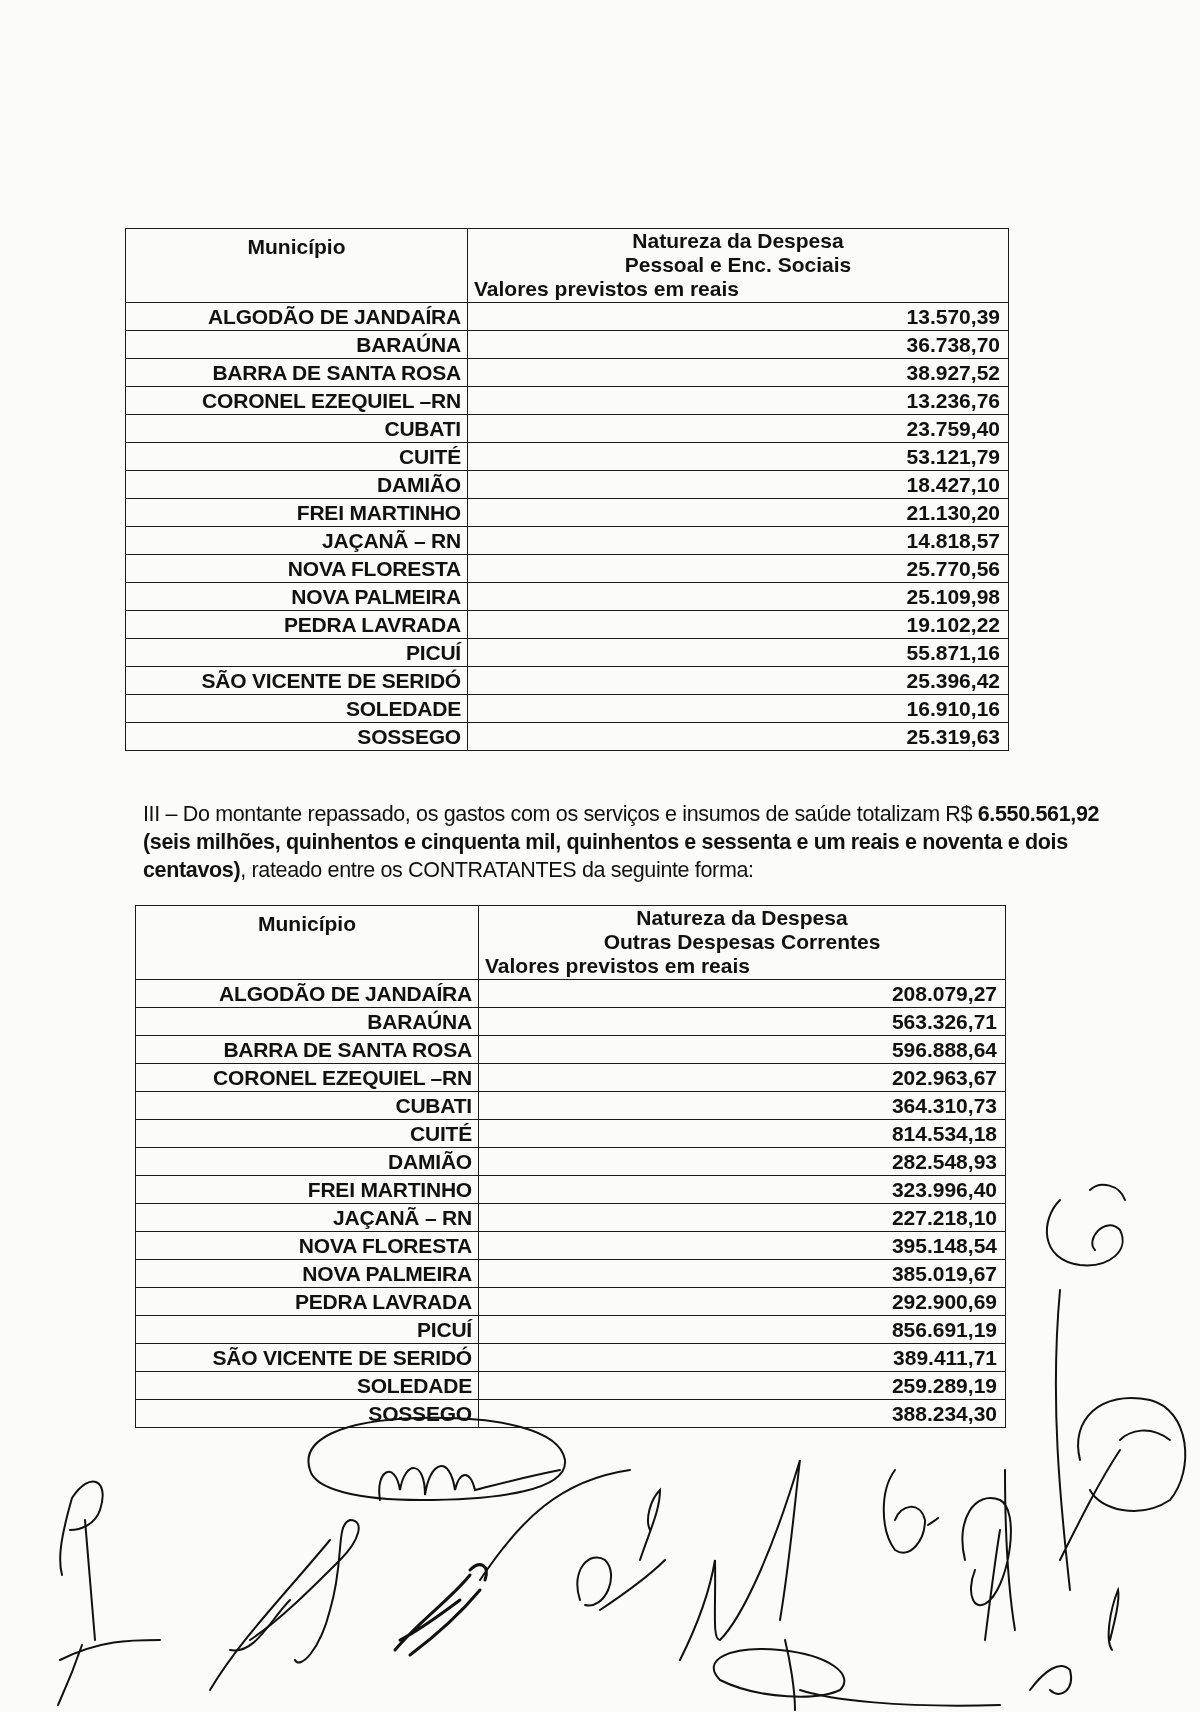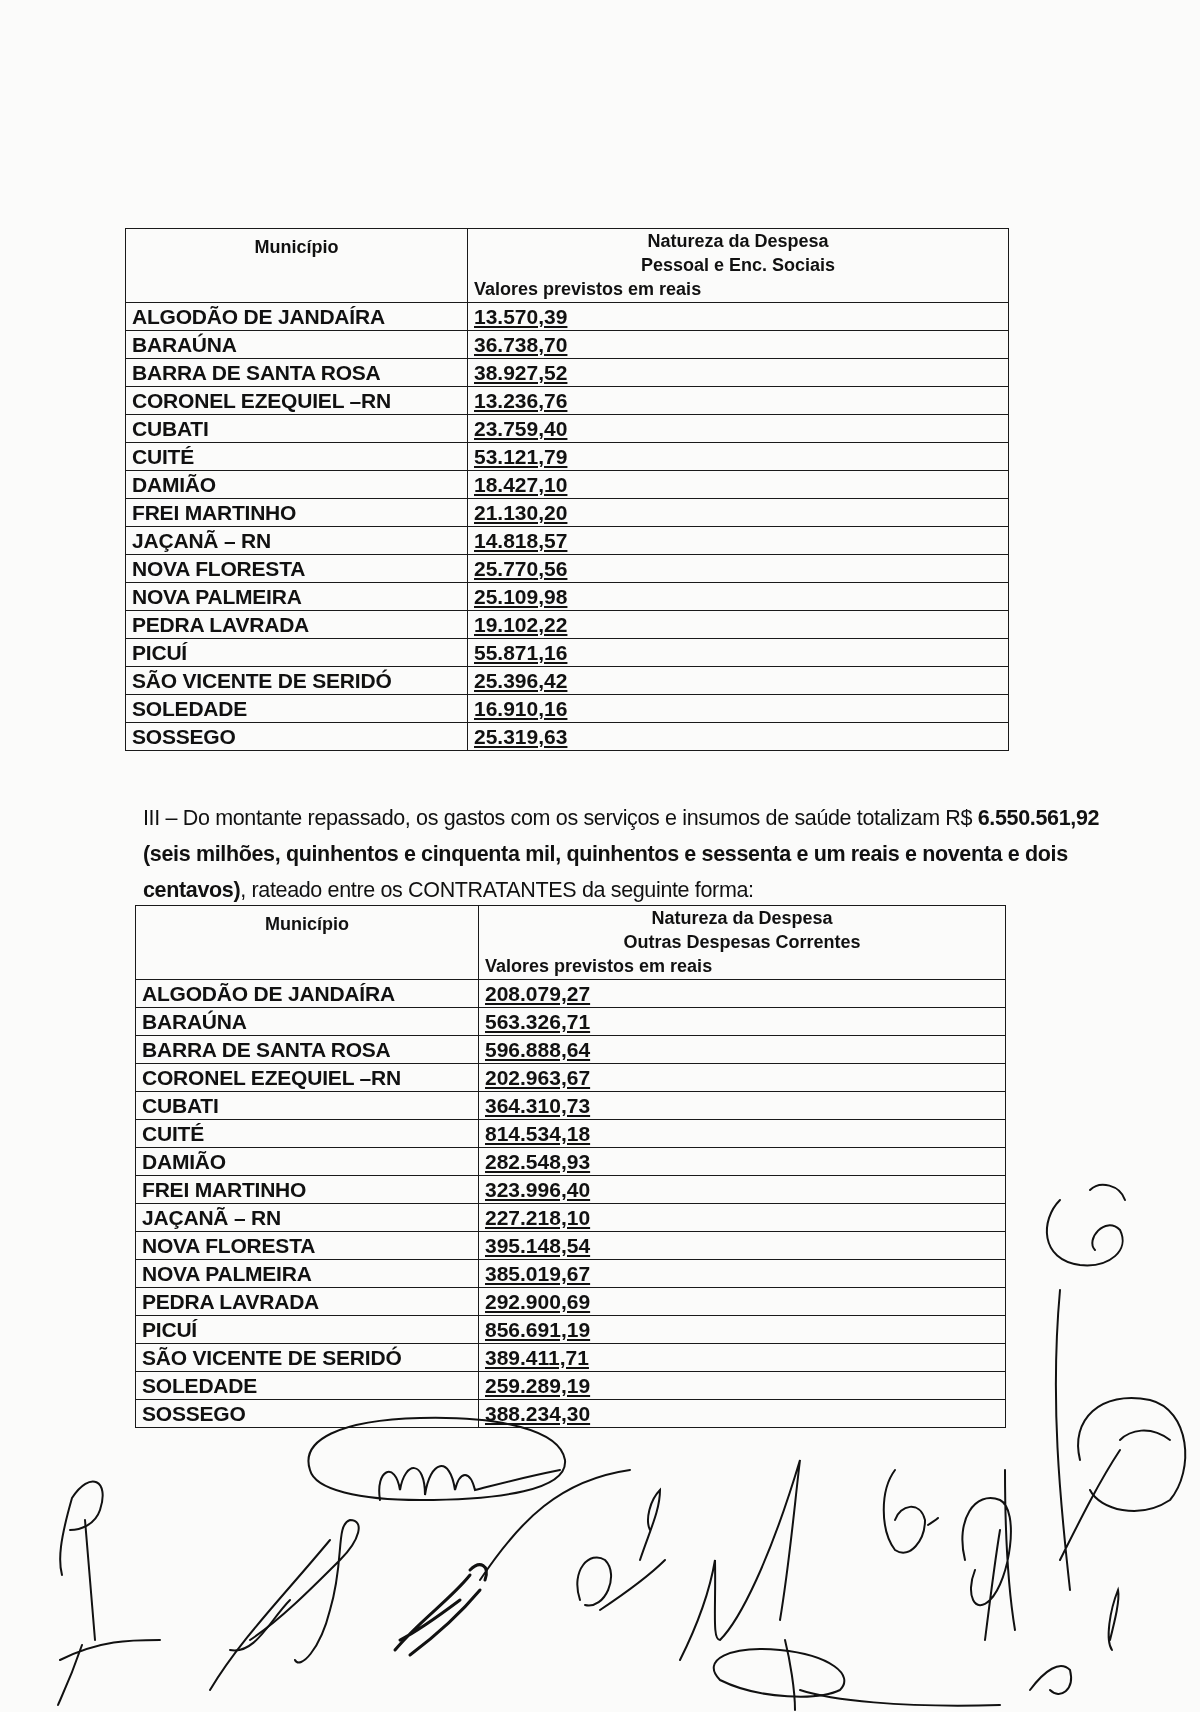--- a/index.html
+++ b/index.html
@@ -18,48 +18,48 @@
     font-weight: bold;
     font-stretch: condensed;
     table-layout: fixed;
   }
   table.budget td, table.budget th {
     border: 1.6px solid #1a1a1a;
     padding: 0 6px;
     color: #111;
   }
   table.budget th {
-    font-size: 18px;
+    font-size: 21px;
     font-weight: bold;
     vertical-align: top;
     line-height: 24px;
   }
   table.budget th.mun { text-align: center; padding-top: 6px; }
   table.budget th.nat { text-align: center; padding-bottom: 1px; }
   table.budget th.nat .l3 { text-align: left; display:block; padding-right: 2px; }
   table.budget th.nat .l1, table.budget th.nat .l2 { display:block; }
   table.budget td {
     font-size: 21px;
     height: 27px;
     line-height: 27px;
     vertical-align: bottom;
   }
-  table.budget td.name { text-align: left; padding-left: 6px; letter-spacing: -0.2px; }
-  table.budget td.val { padding-right: 8px; text-decoration: underline; }
+  table.budget td.name { text-align: right; padding-left: 6px; letter-spacing: -0.2px; }
+  table.budget td.val { text-align: right; padding-right: 8px; }
 
   #t1 { left: 125px; top: 228px; width: 883px; }
   #t1 col.c1 { width: 342px; }
   #t1 col.c2 { width: 541px; }
   #t2 { left: 135px; top: 905px; width: 870px; }
   #t2 col.c1 { width: 343px; }
   #t2 col.c2 { width: 527px; }
 
   .para {
     position: absolute; left: 143px; top: 800px; width: 965px;
-    font-size: 21.5px; line-height: 36px;
+    font-size: 21.5px; line-height: 28px;
     font-family: "Liberation Sans", sans-serif;
     letter-spacing: -0.35px;
   }
   .para b { font-weight: bold; }
 
   svg.sigs { position: absolute; left: 0; top: 0; width: 1200px; height: 1712px; pointer-events: none; }
 </style>
 </head>
 <body>
 

